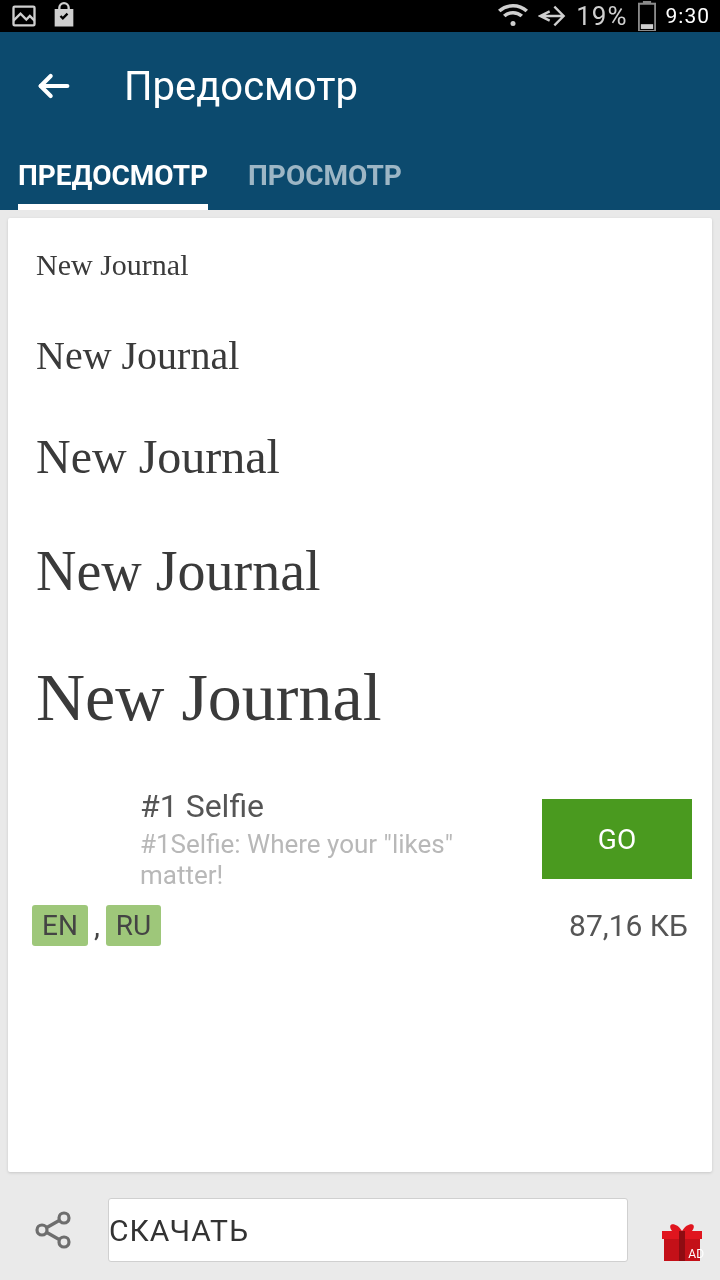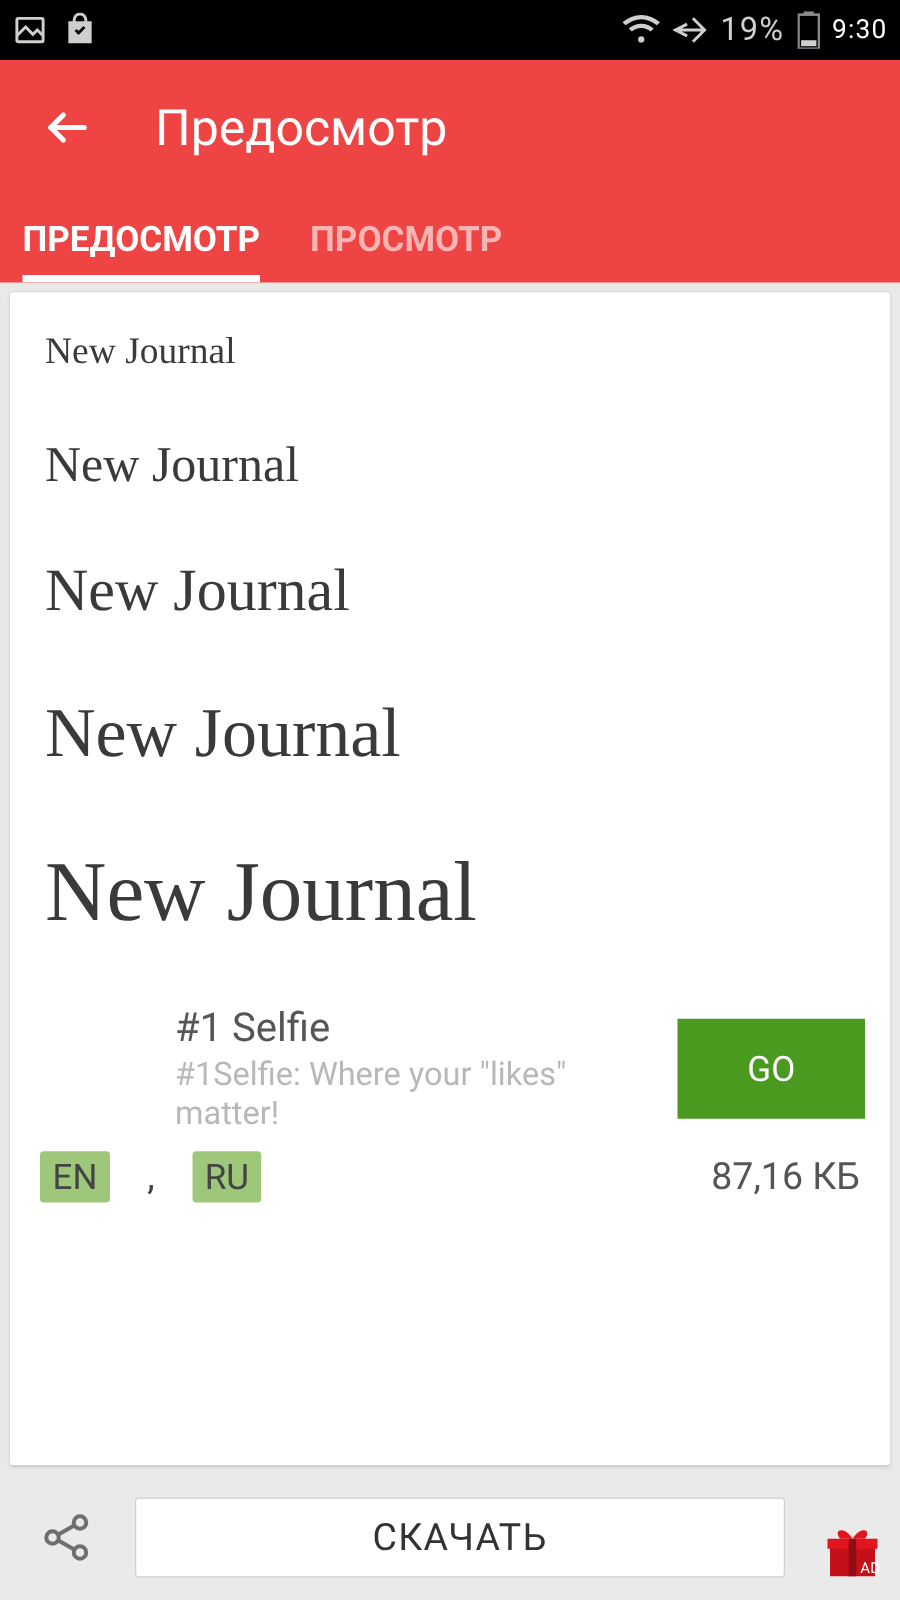--- a/index.html
+++ b/index.html
@@ -1,33 +1,33 @@
 <!DOCTYPE html>
 <html><head>
 <meta charset="utf-8">
 <style>
   * { box-sizing: border-box; margin: 0; padding: 0; }
   html, body { width: 720px; height: 1280px; overflow: hidden; font-family: Roboto, Arial, sans-serif; }
   body { background: #e9e9e9; display: flex; flex-direction: column; }
 
   
   .statusbar {
-    height: 48px; background: #000; color: #fff;
+    height: 32px; background: #000; color: #fff;
     display: flex; align-items: center; padding: 0 10px;
     font-size: 28px;
   }
   .statusbar .left { display: flex; gap: 12px; align-items: center; }
   .statusbar .right { margin-left: auto; display: flex; gap: 10px; align-items: center; color: #cfcfcf;}
   .statusbar svg { display: block; }
   .battery-pct { font-size: 26px; letter-spacing: 1px; }
   .clock { font-size: 21px; letter-spacing: 1px; color:#fff;}
 
   
   .appbar {
-    background: #ef4444;
+    background: #0c4a6e;
     color: #fff;
   }
   .appbar-row1 {
     height: 108px; display: flex; align-items: center; padding: 0 24px;
   }
   .back-btn { width: 60px; display:flex; align-items:center; justify-content:center;}
   .pagetitle { font-size: 40px; font-weight: 400; margin-left: 40px; }
 
   .tabs {
     display: flex; align-items: flex-end; height: 70px;
@@ -83,42 +83,42 @@
   .ad-sub { font-size:26px; color:#b8b8b8; margin-top:4px; line-height:1.2;}
   .go-btn {
     background:#4a9a1f; color:#fff; font-size:28px;
     width:150px; height:80px; display:flex; align-items:center; justify-content:center;
     flex:none;
   }
 
   
   .meta-row {
     display:flex; align-items:center; padding: 6px 24px 18px 24px;
-    font-size:30px; color:#555;gap:24px;
+    font-size:30px; color:#555;
   }
   .lang-chip {
     background:#9ec77a; color:#444; font-size:28px;
     padding:4px 10px; border-radius:3px;
   }
   .lang-sep { margin:0 6px; color:#444;}
   .file-size { margin-left:auto; }
 
   
   .bottombar {
     height: 100px; background:#eaeaea;
     display:flex; align-items:center; padding: 0 14px;
     gap: 14px;
     margin-top:8px;
   }
   .share-btn {
     width:80px; height:70px; display:flex; align-items:center; justify-content:center;
   }
   .download-btn {
     flex:1; background:#fff; border:1px solid #d0d0d0; border-radius:3px;
-    height:64px; display:flex; align-items:center; justify-content:center;
+    height:64px; display:flex; align-items:center; 
     font-size:30px; letter-spacing:1px; color:#333;
   }
   .gift-btn {
     width:64px; height:70px; display:flex; align-items:flex-end; justify-content:flex-end;
     position:relative;
   }
   .gift-ad-label{
     position:absolute; bottom:4px; right:2px;
     font-size:12px; color:#fff;
   }

